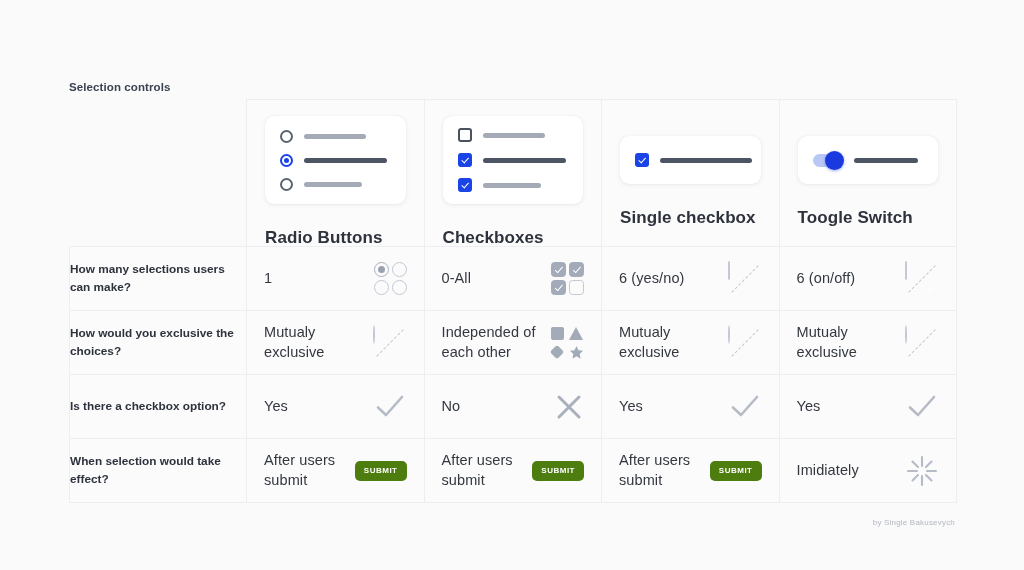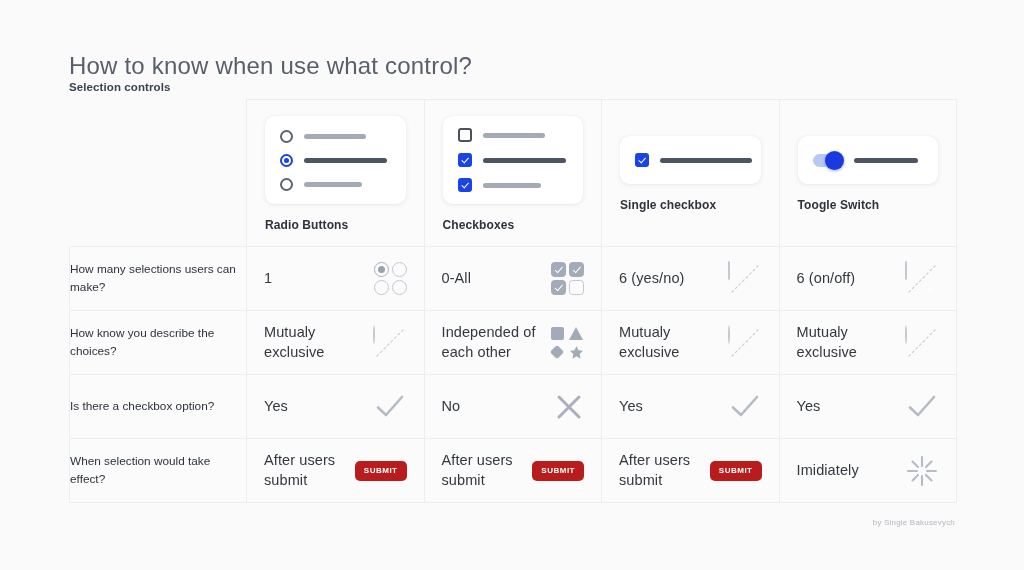--- a/index.html
+++ b/index.html
@@ -166,36 +166,36 @@
 
   
   .bar { height: 5px; border-radius: 3px; flex: 0 0 auto; }
   .bar.l1 { width: 62px; background: #a4aab6; }
   .bar.l2 { width: 83px; background: #4d5565; }
   .bar.l3 { width: 58px; background: #a4aab6; }
   .bar.single { width: 92px; background: #4d5565; }
   .bar.tog { width: 64px; background: #4d5565; }
 
   .hdr-title {
-    margin-top: 14px;
-    font-size: 12px;
+    margin-top: 24px;
+    font-size: 17px;
     font-weight: bold;
     color: #2d323c;
     letter-spacing: 0.1px;
   }
 
   
   .row-cell {
     height: 63px;
     position: relative;
   }
   .q-cell {
     padding: 0 14px 0 14px;
     font-size: 11.8px;
-    font-weight: normal;
+    font-weight: bold;
     line-height: 1.45;
     color: #2d323c;
   }
   .v-cell {
     position: relative;
   }
   .v-inner {
     position: absolute;
     left: 0; right: 0; top: 0; bottom: 0;
     display: flex;
@@ -331,21 +331,21 @@
     display: grid;
     grid-template-columns: 16px 16px;
     grid-template-rows: 16px 16px;
     gap: 3px;
     align-items: center;
     justify-items: center;
   }
 
   
   .submit-pill {
-    background: #b91c1c;
+    background: #4d7c0f;
     color: #ffffff;
     font-size: 8px;
     font-weight: bold;
     letter-spacing: 0.5px;
     padding: 6px 9px;
     border-radius: 5px;
     line-height: 1;
   }
 
   .credit {
@@ -358,21 +358,20 @@
   }
 
   .check-svg, .x-svg, .burst-svg { display: block; }
 </style>
 </head>
 <body>
 
 <div class="page">
 
   <div class="kicker">Selection controls</div>
-  <div class="headline">How to know when use what control?</div>
 
   <table class="table">
     <colgroup>
       <col class="col-label">
       <col class="col-data">
       <col class="col-data">
       <col class="col-data">
       <col class="col-data">
     </colgroup>
 
@@ -499,21 +498,21 @@
               <span class="slash"></span>
               <span class="e1"><span class="o-square"></span></span>
               <span class="e2"><span class="f-square"></span></span>
             </span>
           </span>
         </div>
       </td>
     </tr>
 
     <tr>
-      <td class="row-cell q-cell">How know you describe the choices?</td>
+      <td class="row-cell q-cell">How would you exclusive the choices?</td>
 
       <td class="row-cell v-cell">
         <div class="v-inner">
           <span class="v-text">Mutualy exclusive</span>
           <span class="v-icon">
             <span class="excl">
               <span class="slash"></span>
               <span class="e1"><span class="o-circle"></span></span>
               <span class="e2"><span class="f-circle"></span></span>
             </span>

